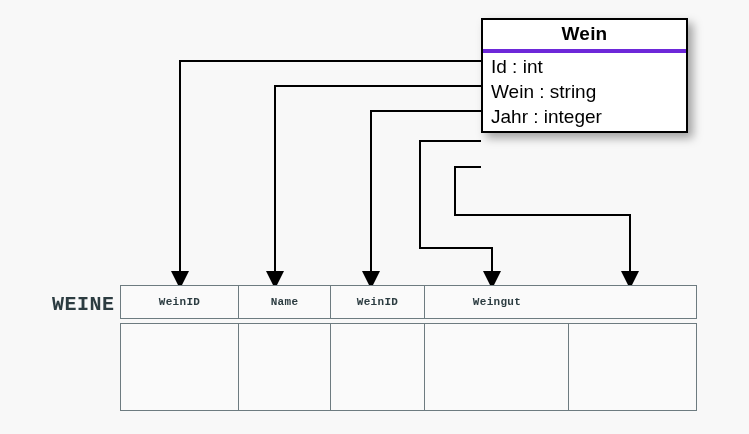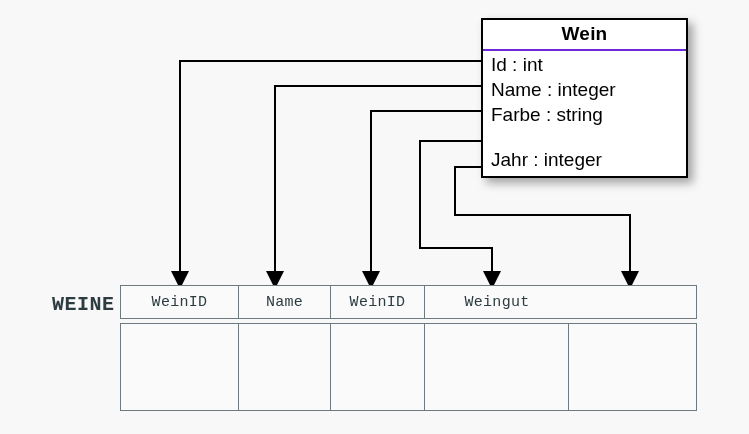--- a/index.html
+++ b/index.html
@@ -40,21 +40,21 @@
     background: #ffffff;
     border: 2px solid #000000;
     box-shadow: 5px 5px 9px rgba(0,0,0,0.35);
   }
   .uml-title {
     text-align: center;
     font-size: 19px;
     font-weight: bold;
     color: #000;
     padding: 3px 0 4px 0;
-    border-bottom: 2px solid #6d28d9;
+    border-bottom: 4px solid #6d28d9;
     line-height: 1.15;
     letter-spacing: 0.2px;
   }
   .uml-attrs {
     padding: 1px 8px 2px 0;
   }
   .uml-attr {
     font-size: 19px;
     color: #000;
     padding: 0 4px 0 8px;
@@ -95,22 +95,22 @@
     margin-top: 4px;
     background: #fafafa;
   }
   .rel-cell {
     box-sizing: border-box;
     border-right: 1.5px solid #6d7b80;
     display: flex;
     align-items: center;
     justify-content: center;
     font-family: "Liberation Mono", "DejaVu Sans Mono", monospace;
-    font-size: 15px;
-    font-weight: normal;
+    font-size: 11px;
+    font-weight: bold;
     color: #2c3c41;
     letter-spacing: 0.3px;
   }
   .rel-cell:last-child { border-right: none; }
   .c0 { width: 118px; }
   .c1 { width: 92px; text-align: right; }
   .c2 { width: 94px; }
   .c3 { width: 144px; }
   .c4 { width: 127px; }
 </style>
@@ -136,22 +136,21 @@
       <path d="M481,141 L420,141 L420,248 L492,248 L492,272" marker-end="url(#arrowhead)"></path>
 
       <path d="M481,167 L455,167 L455,215 L630,215 L630,272" marker-end="url(#arrowhead)"></path>
     </g>
   </svg>
 
   <div class="uml-box">
     <div class="uml-title">Wein</div>
     <div class="uml-attrs">
       <div class="uml-attr">Id : int</div>
-      <div class="uml-attr">Name : integer</div>
-      <div class="uml-attr">Farbe : string</div>
+      <div class="uml-attr">Wein : string</div>
       <div class="uml-attr">Jahr : integer</div>
     </div>
   </div>
 
   <div class="rel-label">WEINE</div>
 
   <div class="rel-table">
     <div class="rel-header">
       <div class="rel-cell c0">WeinID</div>
       <div class="rel-cell c1">Name</div>

